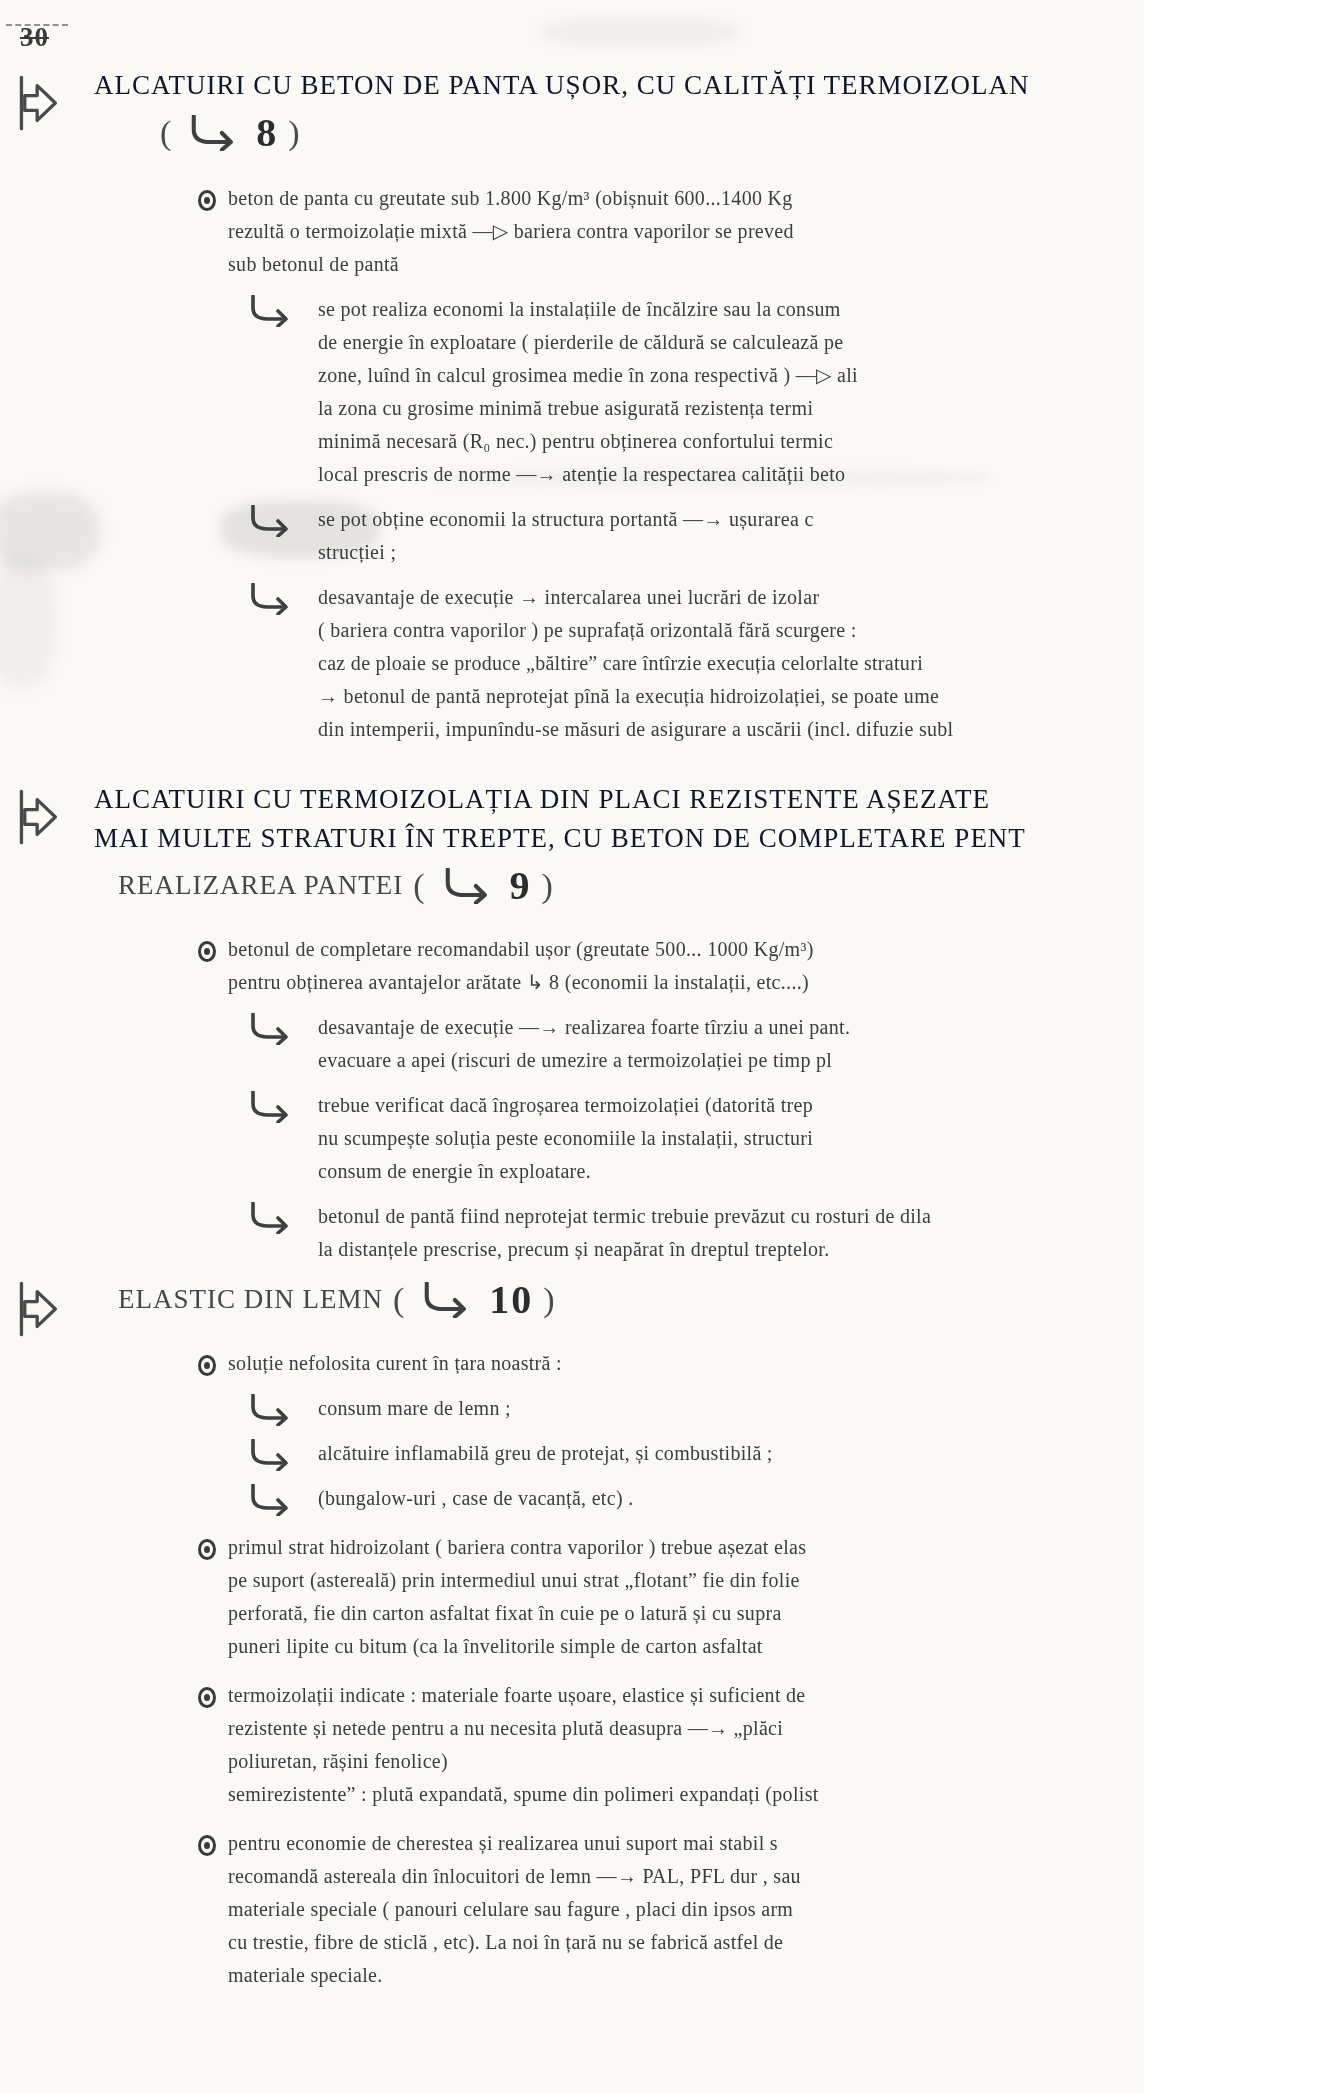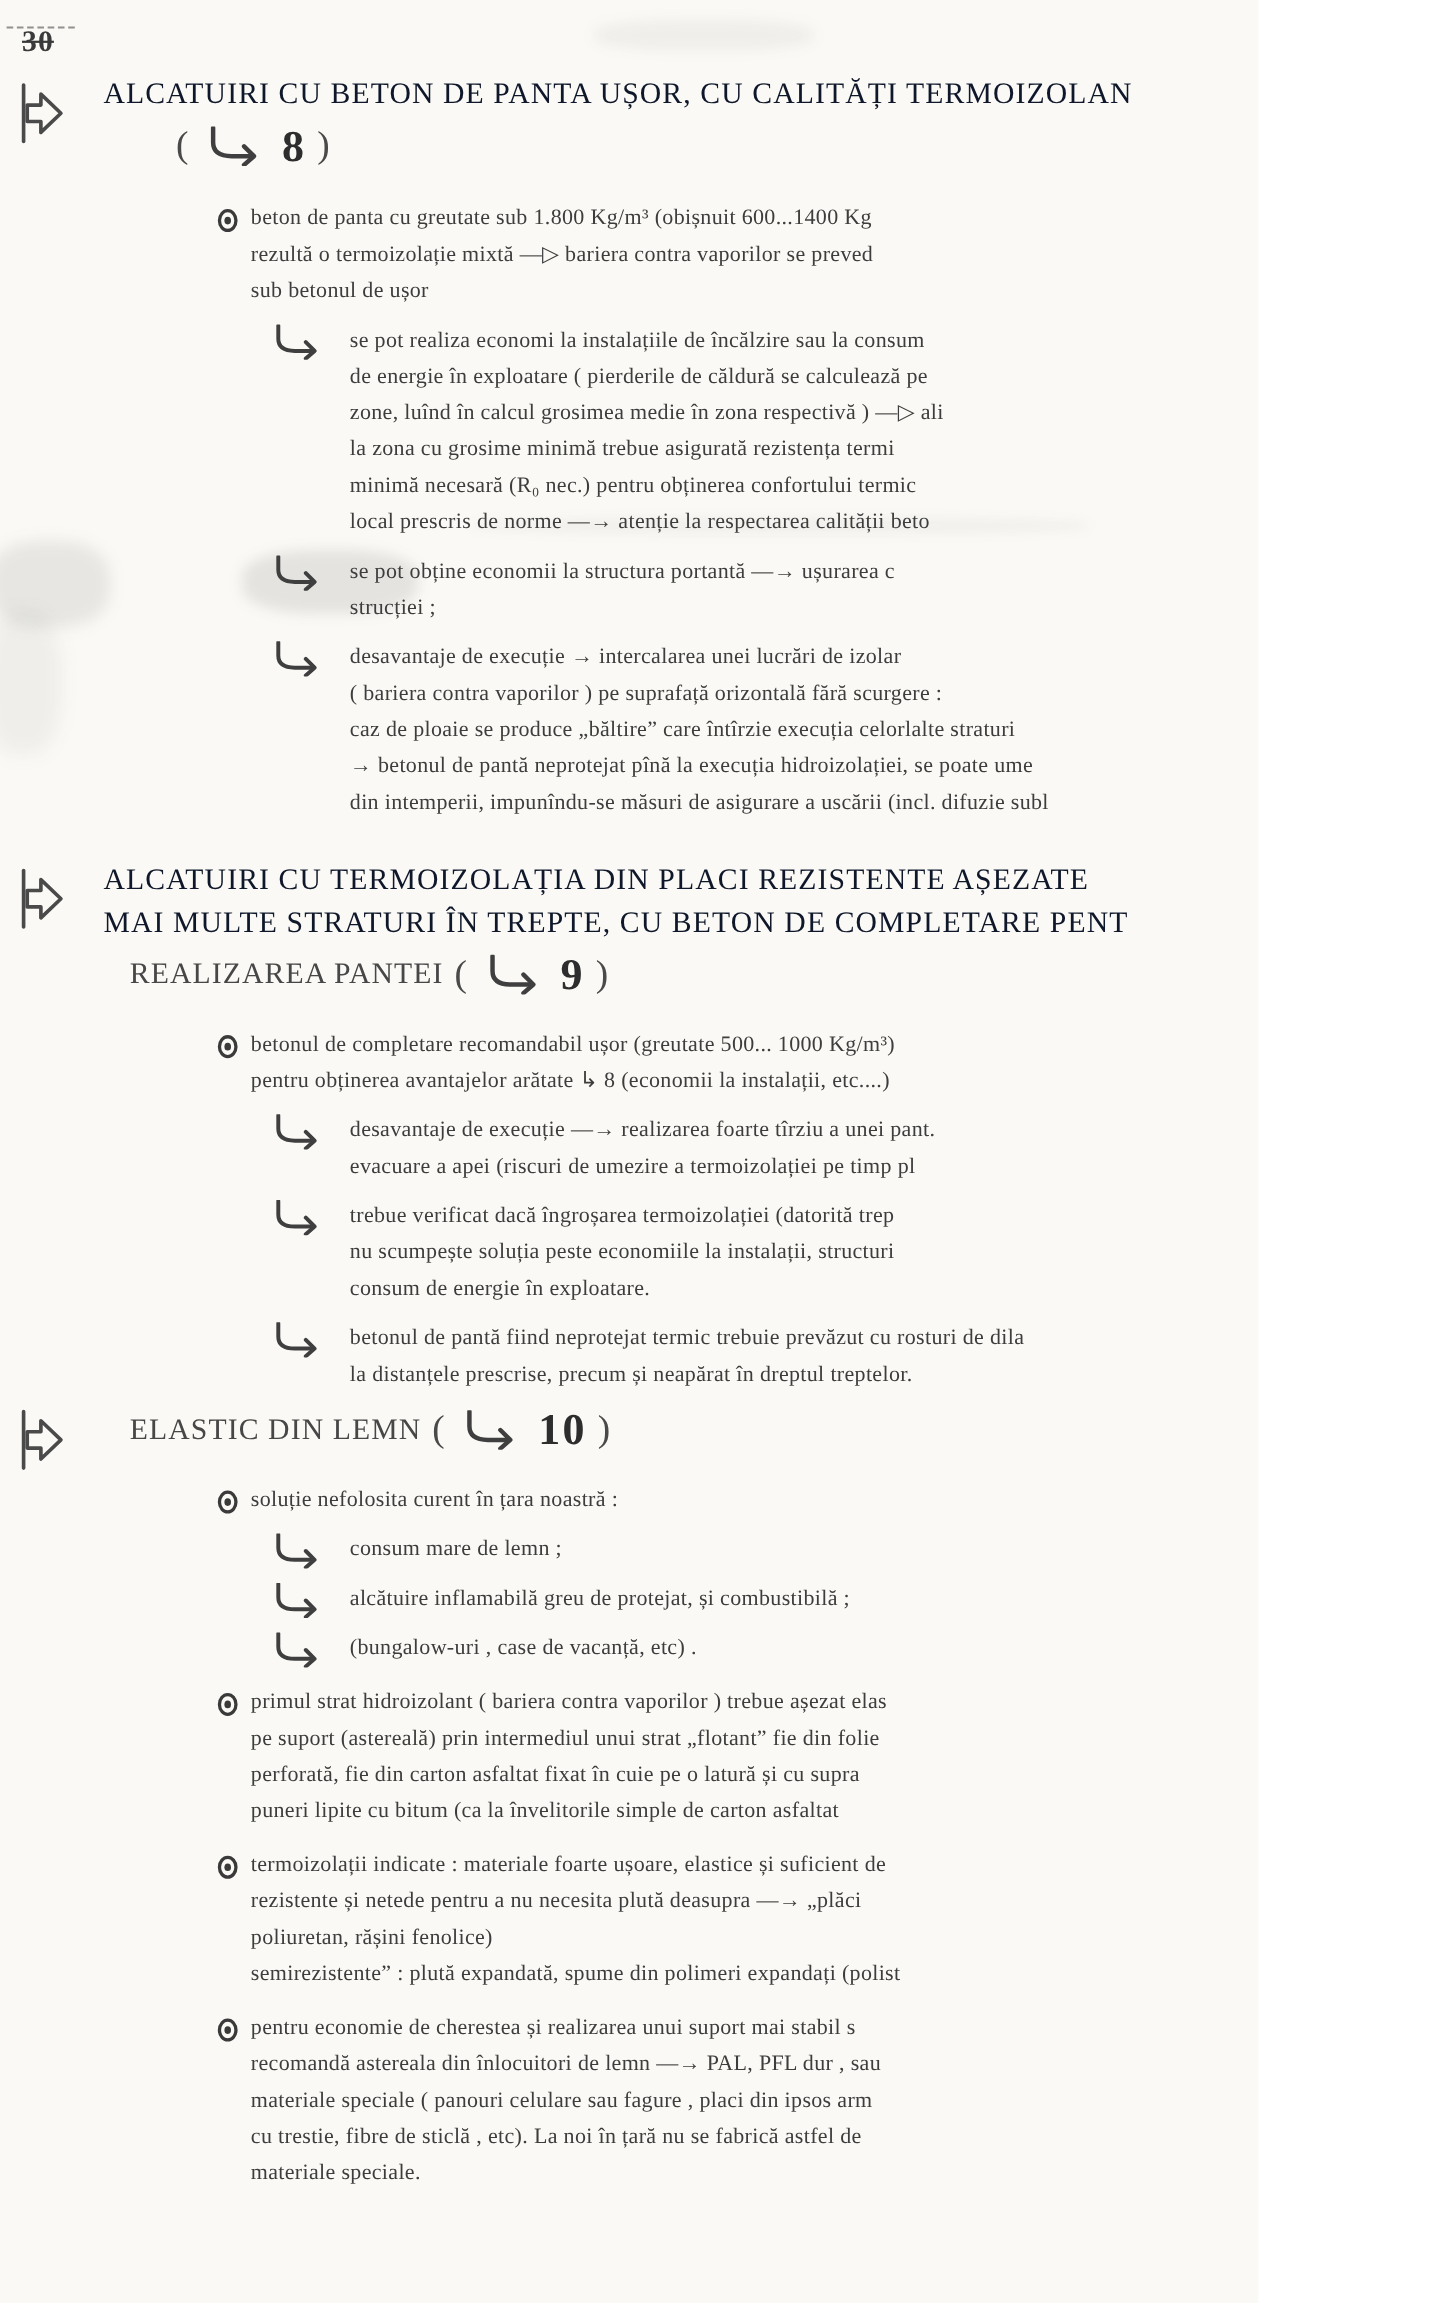--- a/index.html
+++ b/index.html
@@ -90,21 +90,21 @@
       </svg>
       <span class="ref-num">8</span>
       <span class="paren">)</span>
     </div>
     <div class="items">
       <div class="item bullet">
         <span class="dot"></span>
         <div class="lines">
           <div class="tl">beton de panta cu greutate sub 1.800 Kg/m³ (obișnuit 600...1400 Kg</div>
           <div class="tl">rezultă o termoizolație mixtă —▷ bariera contra vaporilor se preved</div>
-          <div class="tl">sub betonul de ușor</div>
+          <div class="tl">sub betonul de pantă</div>
         </div>
       </div>
       <div class="item sub">
         <svg class="hook-icon" viewBox="0 0 46 32">
           <path d="M5 1 V13 C5 22 12 24 20 24 H36"></path>
             <path d="M30 16 L38 24 L30 31"></path>
         </svg>
         <div class="lines">
           <div class="tl">se pot realiza economi la instalațiile de încălzire sau la consum</div>
           <div class="tl">de energie în exploatare ( pierderile de căldură se calculează pe</div>

